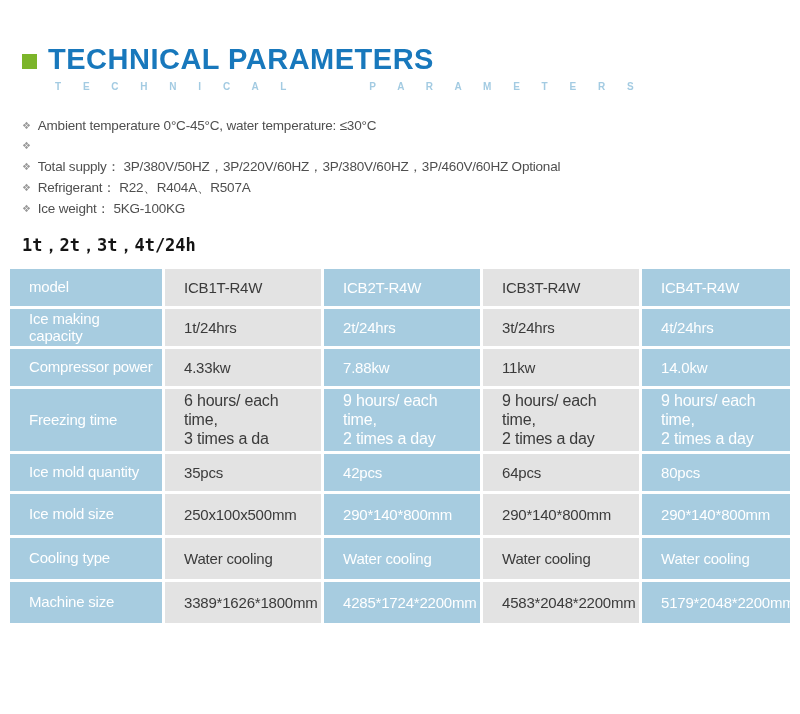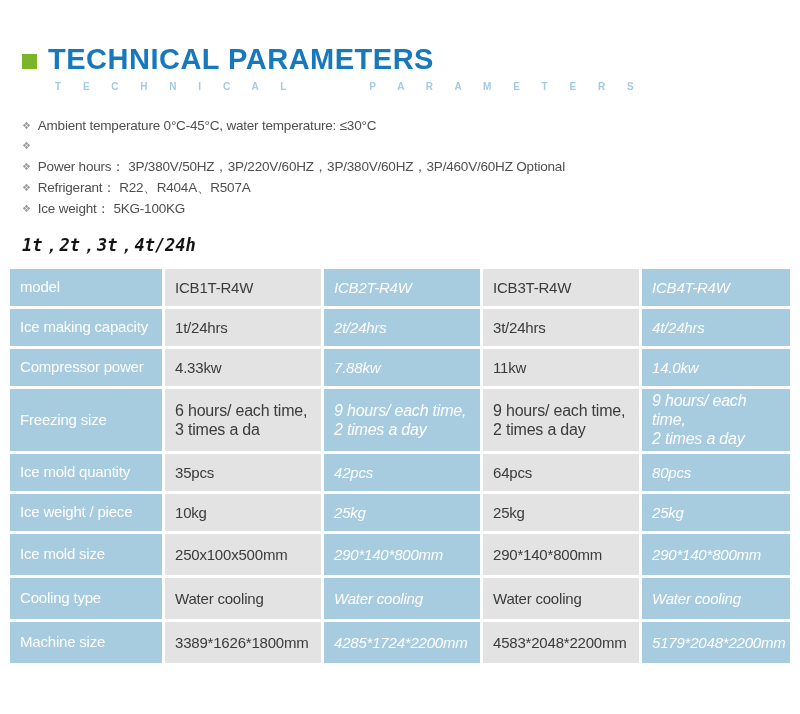--- a/index.html
+++ b/index.html
@@ -62,49 +62,47 @@
 
   
   .capacity-heading {
     margin: 14px 0 0 22px;
     font-family: "DejaVu Sans Mono", monospace;
     font-size: 17px;
     font-weight: bold;
     color: #141414;
     letter-spacing: 0px;
     white-space: nowrap;
-    font-style: italic;
   }
 
   
   table.params {
     margin: 9px 0 0 7px;
     width: 786px;
     border-collapse: separate;
     border-spacing: 3px;
     table-layout: fixed;
   }
   table.params td {
     height: 37px;
     vertical-align: middle;
-    padding: 2px 6px 2px 10px;
+    padding: 2px 6px 2px 19px;
     font-size: 15px;
     letter-spacing: -0.2px;
     white-space: pre-line;
     overflow: hidden;
   }
   td.lbl {
     background: var(--cell-blue, #a7cce0);
     color: var(--text-light, #ffffff);
     line-height: 1.1;
   }
   td.b {
     background: var(--cell-blue, #a7cce0);
     color: var(--text-light, #ffffff);
-    font-style: italic;
   }
   td.g {
     background: var(--cell-gray, #e3e3e3);
     color: var(--text-dark, #3b3b3b);
   }
   tr.row-freezing td.b, tr.row-freezing td.g {
     font-size: 16px;
     line-height: 1.2;
   }
   tr.tall td { height: 41px; }
@@ -125,21 +123,21 @@
   <ul class="specs">
     <li>
       <span class="bullet">❖</span>
       <span>Ambient temperature 0°C-45°C, water temperature: ≤30°C</span>
     </li>
     <li>
       <span class="bullet">❖</span>
     </li>
     <li>
       <span class="bullet">❖</span>
-      <span>Power hours： 3P/380V/50HZ，3P/220V/60HZ，3P/380V/60HZ，3P/460V/60HZ Optional</span>
+      <span>Total supply： 3P/380V/50HZ，3P/220V/60HZ，3P/380V/60HZ，3P/460V/60HZ Optional</span>
     </li>
     <li>
       <span class="bullet">❖</span>
       <span>Refrigerant： R22、R404A、R507A</span>
     </li>
     <li>
       <span class="bullet">❖</span>
       <span>Ice weight： 5KG-100KG</span>
     </li>
   </ul>
@@ -170,44 +168,37 @@
       <td class="b">4t/24hrs</td>
     </tr>
     <tr>
       <td class="lbl">Compressor power</td>
       <td class="g">4.33kw</td>
       <td class="b">7.88kw</td>
       <td class="g">11kw</td>
       <td class="b">14.0kw</td>
     </tr>
     <tr class="row-freezing">
-      <td class="lbl">Freezing size</td>
+      <td class="lbl">Freezing time</td>
       <td class="g">6 hours/ each time,
 3 times a da</td>
       <td class="b">9 hours/ each time,
 2 times a day</td>
       <td class="g">9 hours/ each time,
 2 times a day</td>
       <td class="b">9 hours/ each time,
 2 times a day</td>
     </tr>
     <tr>
       <td class="lbl">Ice mold quantity</td>
       <td class="g">35pcs</td>
       <td class="b">42pcs</td>
       <td class="g">64pcs</td>
       <td class="b">80pcs</td>
     </tr>
-    <tr>
-      <td class="lbl">Ice weight / piece</td>
-      <td class="g">10kg</td>
-      <td class="b">25kg</td>
-      <td class="g">25kg</td>
-      <td class="b">25kg</td>
-    </tr>
     <tr class="tall">
       <td class="lbl">Ice mold size</td>
       <td class="g">250x100x500mm</td>
       <td class="b">290*140*800mm</td>
       <td class="g">290*140*800mm</td>
       <td class="b">290*140*800mm</td>
     </tr>
     <tr class="tall">
       <td class="lbl">Cooling type</td>
       <td class="g">Water cooling</td>

